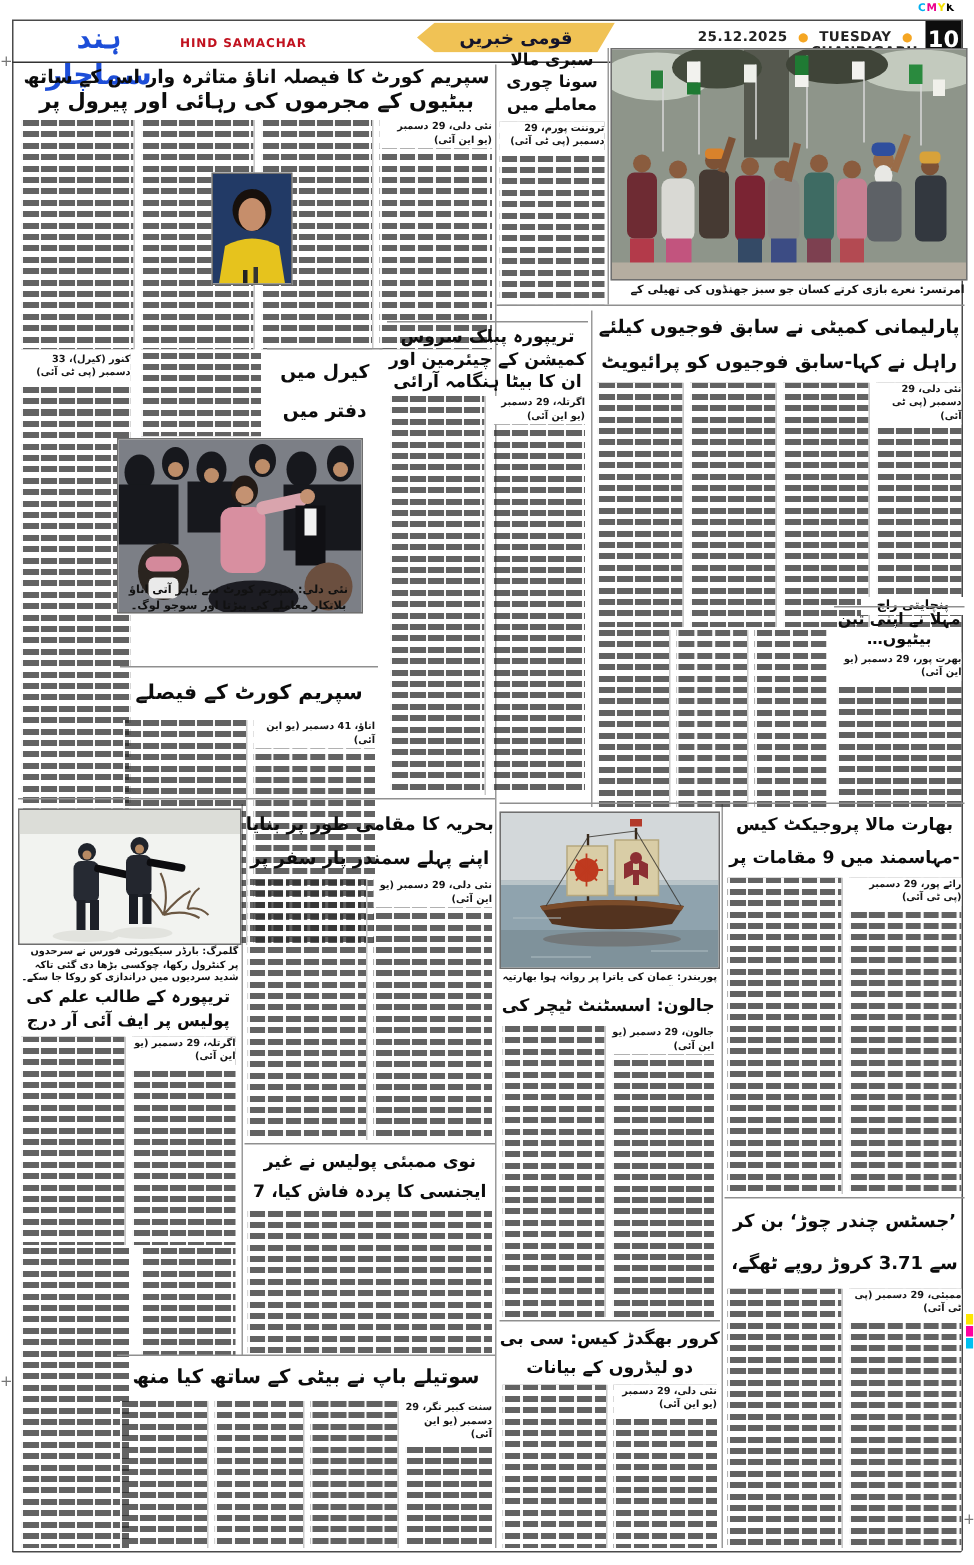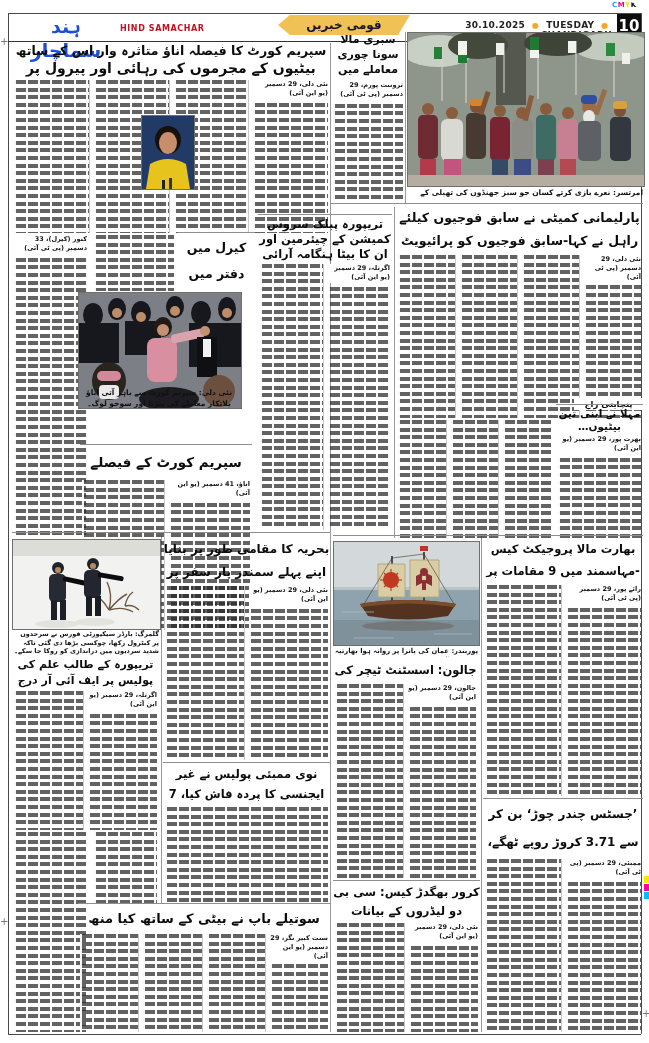--- a/index.html
+++ b/index.html
@@ -51,21 +51,21 @@
   <div class="regmark" style="left:0;top:916px">+</div>
   <div class="colorbar" style="top:876px;background:#ffe600"></div>
   <div class="colorbar" style="top:884px;background:#ff00a0"></div>
   <div class="colorbar" style="top:892px;background:#00c0f0"></div>
   <div class="regmark" style="left:642px;top:1008px">+</div>
 
   <div class="brand-urdu">ہند سماچار</div>
   <div class="brand-latin">HIND SAMACHAR</div>
   <div class="badge">قومی خبریں</div>
   <div class="dateband">
-    <span>30.10.2025</span>
+    <span>25.12.2025</span>
     &nbsp;<span class="dot">●</span>&nbsp;
     <span>TUESDAY</span>
     &nbsp;<span class="dot">●</span>&nbsp;
     <span>CHANDIGARH</span>
   </div>
   <div class="pagebox">10</div>
   <div class="hrule" style="left:8px;top:41px;width:634px;background:#333"></div>
 
   <div class="vrule" style="left:330px;top:43px;height:989px"></div>
   <div class="vrule" style="left:405px;top:32px;height:171px"></div>

